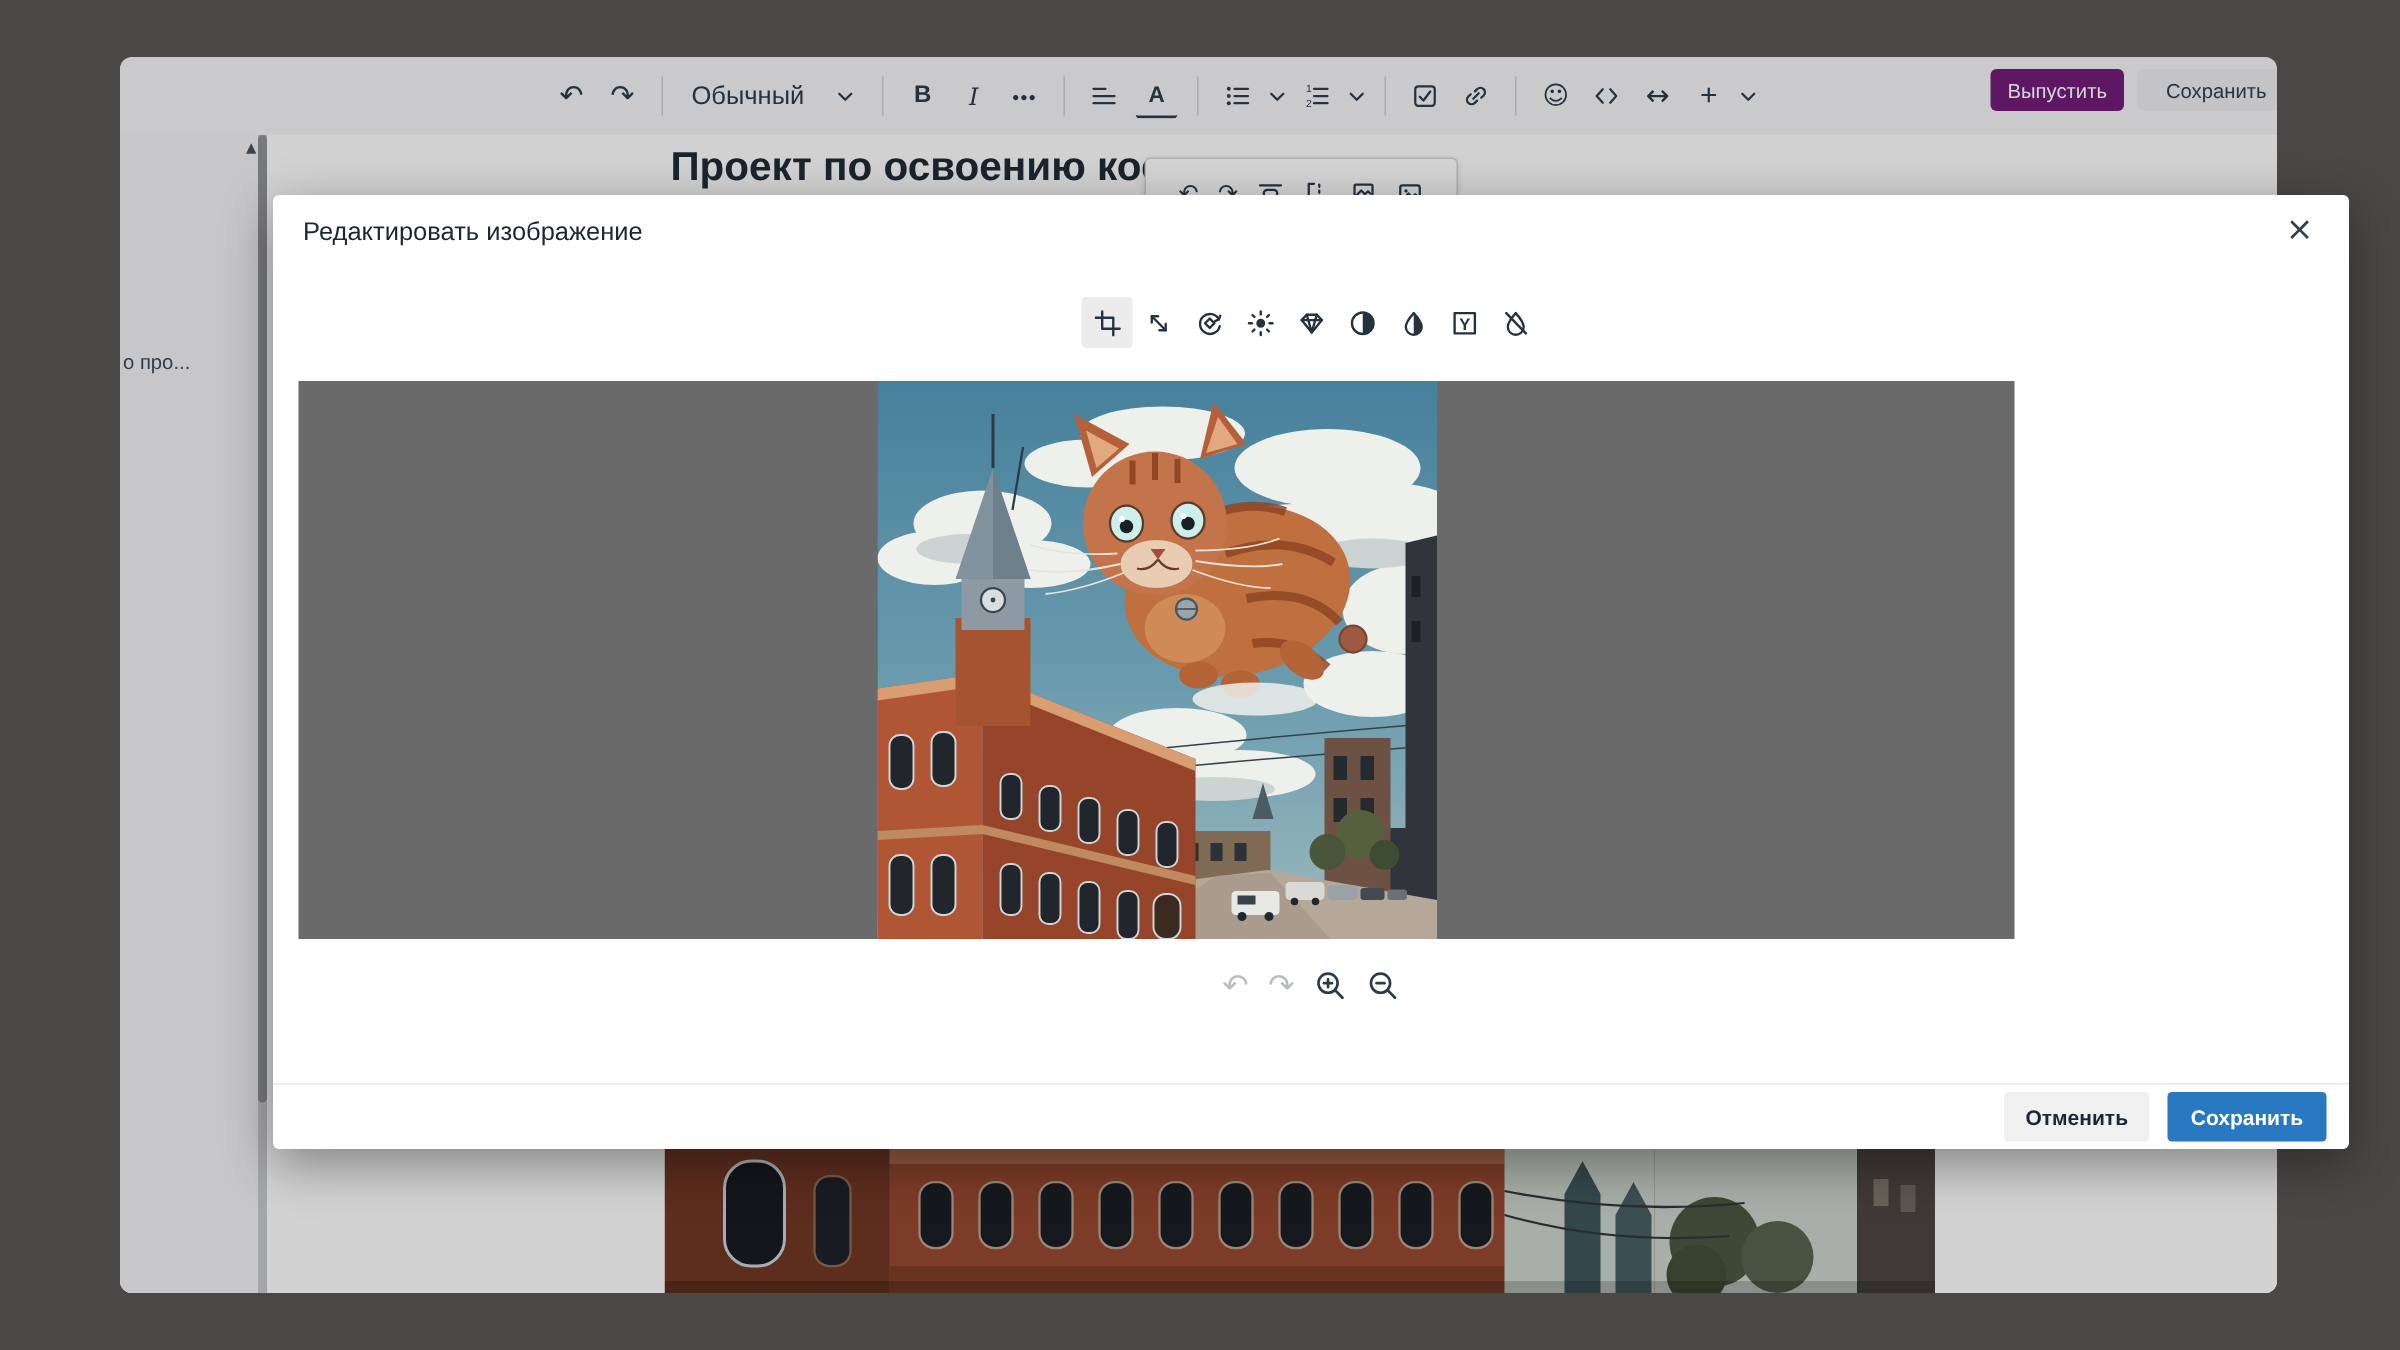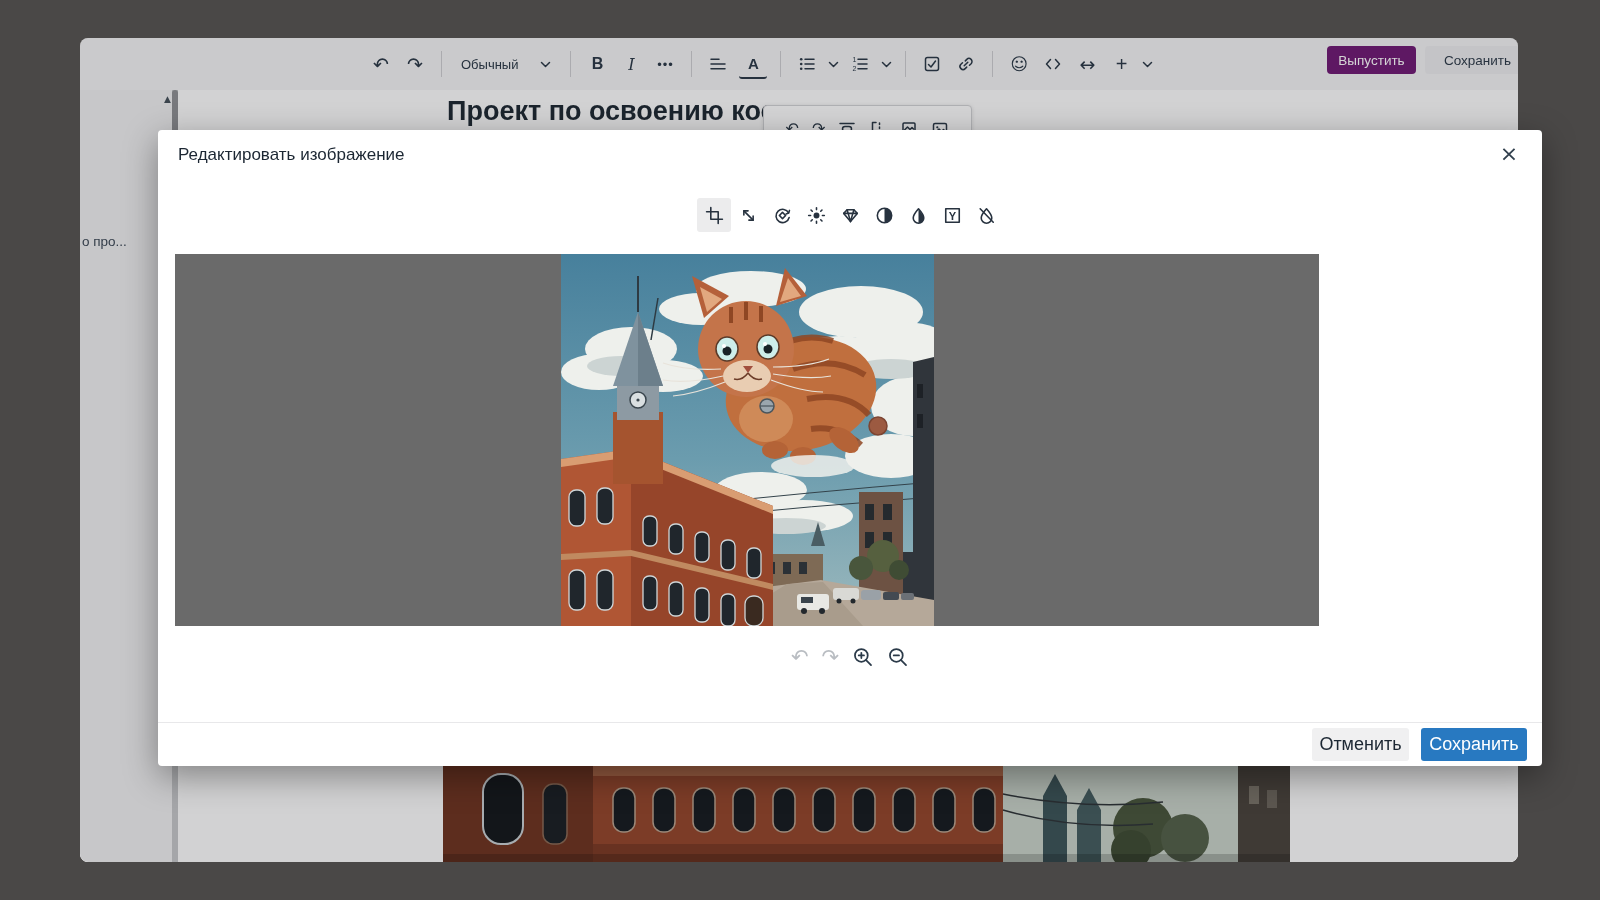--- a/index.html
+++ b/index.html
@@ -20,21 +20,21 @@
 
   
   .ed-toolbar{
     position:absolute;left:288px;top:0;height:52px;display:flex;align-items:center;gap:8px;
     color:#2b3947;z-index:1;
   }
   .icon-btn{min-width:26px;height:28px;display:flex;align-items:center;justify-content:center;border-radius:3px;color:#2b3947}
   .sep{width:1px;height:26px;background:#cdced1;margin:0 5px}
   .ic{stroke:#2b3947;fill:none;stroke-width:1.5;stroke-linecap:round;stroke-linejoin:round}
   .ic .fill{fill:#2b3947;stroke:none}
-  .style-select{display:flex;align-items:center;gap:22px;font-size:13px;color:#2b3947;padding:0 6px}
+  .style-select{display:flex;align-items:center;gap:22px;font-size:17px;color:#2b3947;padding:0 6px}
   .b-glyph{font-weight:700;font-size:16px}
   .i-glyph{font-family:"DejaVu Serif",serif;font-style:italic;font-size:16px}
   .more-glyph{font-size:13px;letter-spacing:1px}
   .a-underline{font-weight:700;font-size:15px;border-bottom:2px solid #2b3947;line-height:15px;padding:0 1px}
   .arrow-glyph{font-size:19px;line-height:19px}
   .plus-glyph{font-size:20px;font-weight:400;line-height:20px}
 
   .top-btn{position:absolute;top:8px;height:28px;border-radius:4px;font-size:13.5px;display:flex;align-items:center;justify-content:center;z-index:1}
   .btn-publish{left:1247px;width:89px;background:#701a75;color:#fff}
   .btn-save-top{left:1345px;width:105px;background:#ececee;color:#2e3b4a}
@@ -53,37 +53,37 @@
   .float-tb{
     position:absolute;left:683px;top:67px;width:207px;height:46px;background:#fff;
     border:1px solid #d2d3d6;border-radius:4px;box-shadow:0 1px 4px rgba(0,0,0,.14);
     display:flex;align-items:center;justify-content:center;gap:13px;color:#2b3947;z-index:2;
   }
   .float-tb .glyph{font-size:16px;line-height:16px}
   .doc-image{position:absolute;left:363px;top:728px;width:847px;height:96px;z-index:1;overflow:hidden}
 
   
   .modal{
-    position:absolute;left:158px;top:130px;width:1384px;height:636px;background:#fff;border-radius:4px;
+    position:absolute;left:182px;top:130px;width:1384px;height:636px;background:#fff;border-radius:4px;
     box-shadow:0 10px 34px rgba(0,0,0,.38);z-index:10;
   }
   .modal-title{position:absolute;left:20px;top:15px;font-size:17px;color:#1c2733}
   .modal-close{position:absolute;right:20px;top:10px;font-size:22px;color:#32404e;width:26px;height:26px;display:flex;align-items:center;justify-content:center;cursor:pointer}
   .tools-row{position:absolute;left:50%;top:68px;transform:translateX(-50%);display:flex;gap:0}
   .tool{width:34px;height:34px;display:flex;align-items:center;justify-content:center;border-radius:3px}
   .tool.selected{background:#ececed}
   .tool .ic{stroke:#27323f}
   .tool .ic .fill{fill:#27323f;stroke:none}
   .canvas{position:absolute;left:17px;top:124px;width:1144px;height:372px;background:#6a6a6a;display:flex;align-items:center;justify-content:center}
   .preview{width:373px;height:372px;display:block}
   .history-row{position:absolute;left:50%;top:516px;transform:translateX(-50%);display:flex;align-items:center;gap:13px}
   .hist-disabled{color:#b9bdc2;font-size:21px;line-height:21px}
   .zoom-ic{stroke:#2b3a49;fill:none;stroke-width:1.6;stroke-linecap:round}
   .modal-footer{position:absolute;left:0;right:0;top:592px;bottom:0;border-top:1px solid #e8e8ea;display:flex;align-items:center;justify-content:flex-end;gap:12px;padding-right:15px}
-  .btn{height:33px;border-radius:3px;font-size:18px;font-weight:400;display:flex;align-items:center;justify-content:center;cursor:pointer}
+  .btn{height:33px;border-radius:3px;font-size:14px;font-weight:700;display:flex;align-items:center;justify-content:center;cursor:pointer}
   .btn-cancel{width:97px;background:#f0f0f1;color:#1c2733}
   .btn-save{width:106px;background:#2879c1;color:#fff}
 </style>
 </head>
 <body>
 
 <div class="app">
 
   <div class="doc"></div>
   <div class="doc-title">Проект по освоению кос</div>

